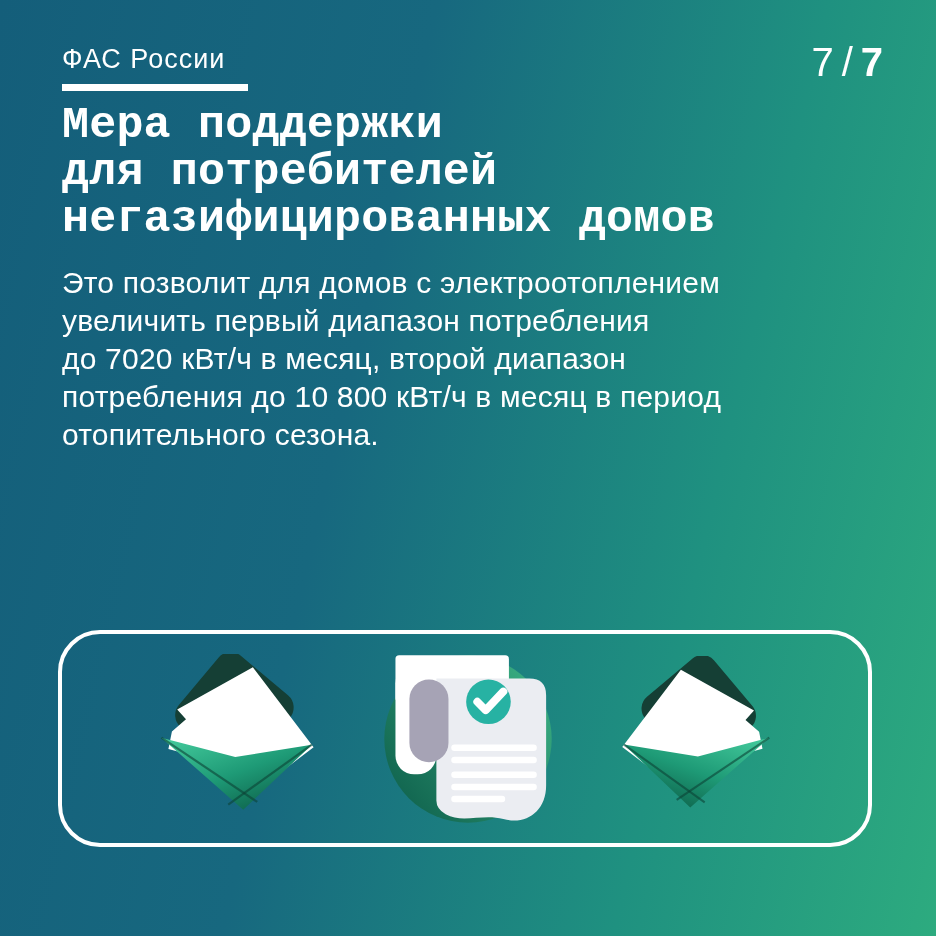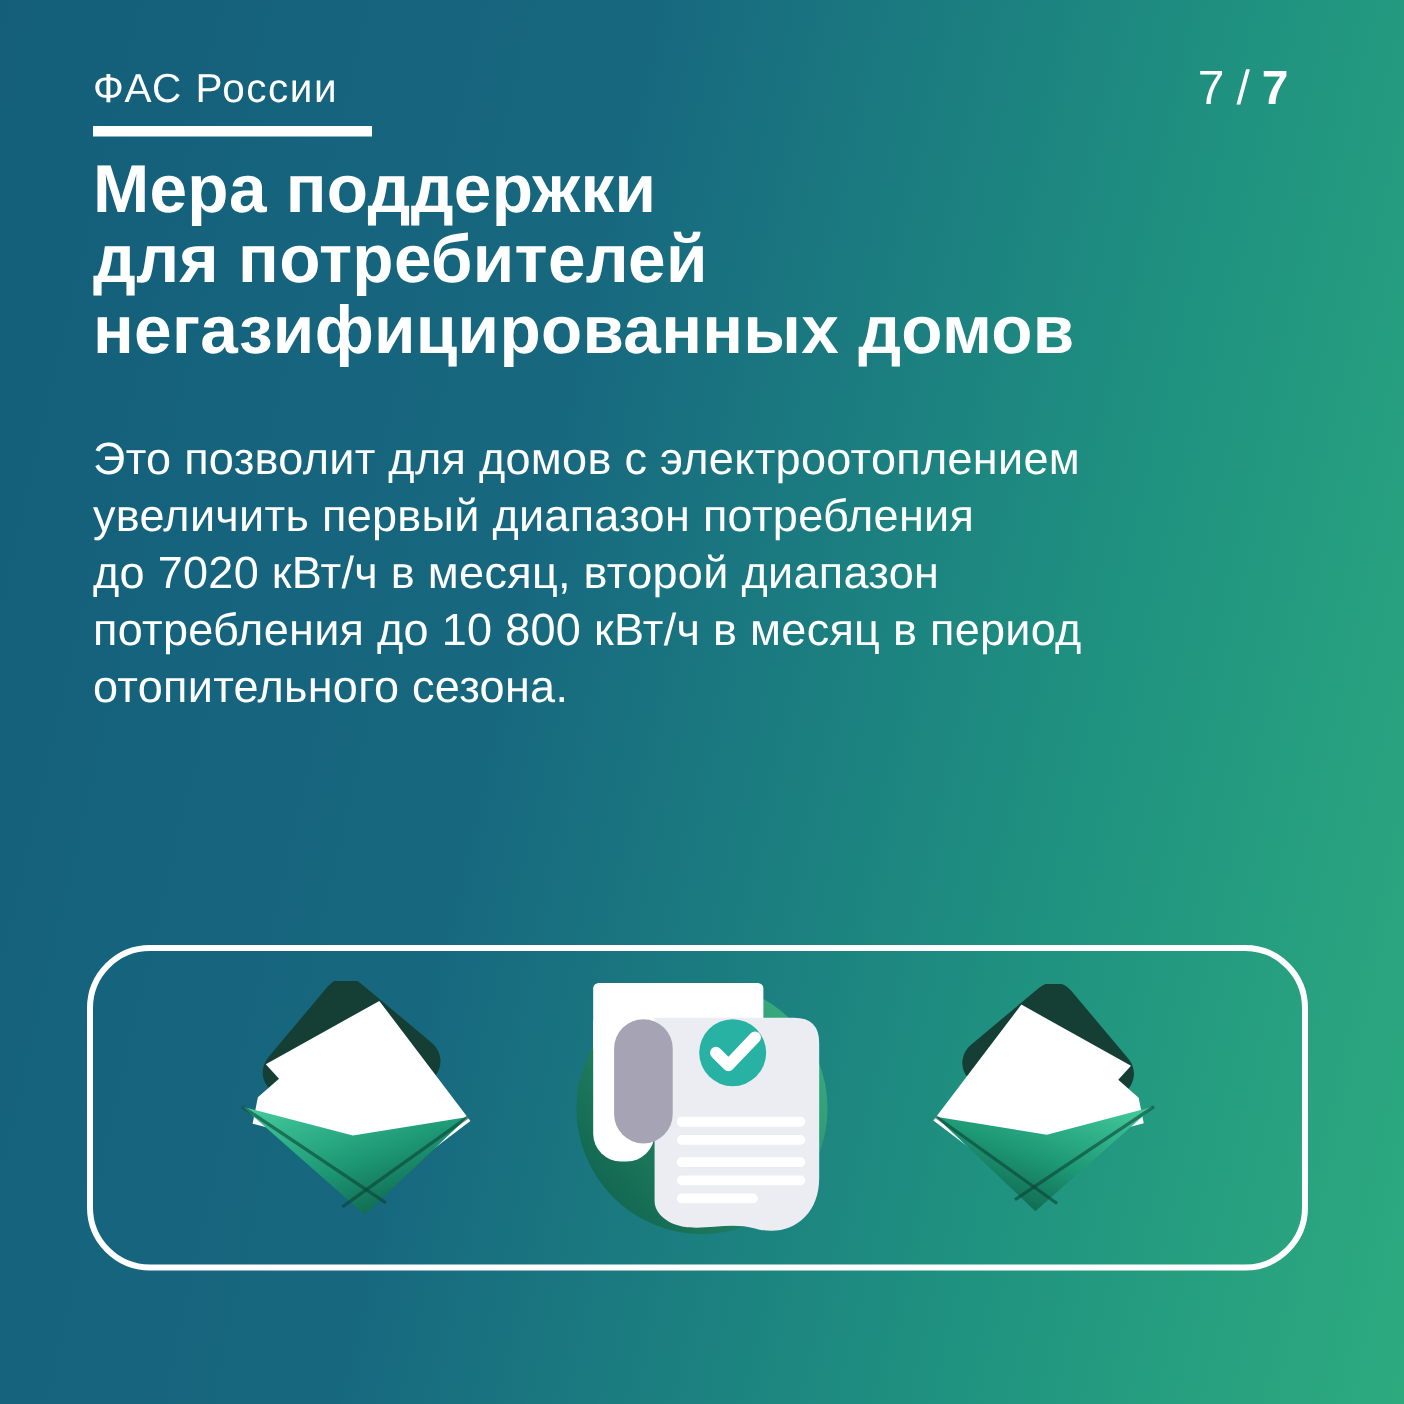--- a/index.html
+++ b/index.html
@@ -3,35 +3,36 @@
 <meta charset="utf-8">
 <style>
   html,body{margin:0;padding:0;background:#0e3d50;}
   .page{
     position:relative;width:936px;height:936px;overflow:hidden;
     background:linear-gradient(103deg,#145e7a 0%,#17687f 38%,#1f9180 72%,#2dab7f 100%);
     font-family:"Liberation Sans","DejaVu Sans",sans-serif;color:#ffffff;
   }
   .brand{position:absolute;left:62px;top:44px;font-size:27px;font-weight:500;letter-spacing:1px;}
   .brand-underline{position:absolute;left:62px;top:84px;width:186px;height:7px;background:#ffffff;}
-  .pager{position:absolute;right:76px;top:40px;font-size:32px;letter-spacing:1px;}
+  .pager{position:absolute;right:52px;top:40px;font-size:40px;letter-spacing:1px;}
   .pager .cur{font-weight:500;}
   .pager .sep{font-weight:500;padding:0 7px;}
   .pager .tot{font-weight:800;}
   .title{
     position:absolute;left:62px;top:102px;margin:0;
     font-size:45px;line-height:47px;font-weight:700;letter-spacing:.2px;
     white-space:pre-line;
+    font-family:Liberation Mono, monospace;
   }
   .para{
     position:absolute;left:62px;width:812px;margin:0;
     font-size:30px;line-height:38px;font-weight:400;letter-spacing:.2px;
     white-space:pre-line;
   }
-  #para-1{top:264px;margin-top:24px;}
+  #para-1{top:264px;}
   #para-2{top:458px;}
   .card{
     position:absolute;left:58px;top:630px;width:814px;height:217px;box-sizing:border-box;
     border:4px solid #ffffff;border-radius:42px;
     display:flex;align-items:center;justify-content:space-between;
     padding:0 80px;
   }
   .icon{flex:0 0 auto;display:block;}
 </style>
 </head>

